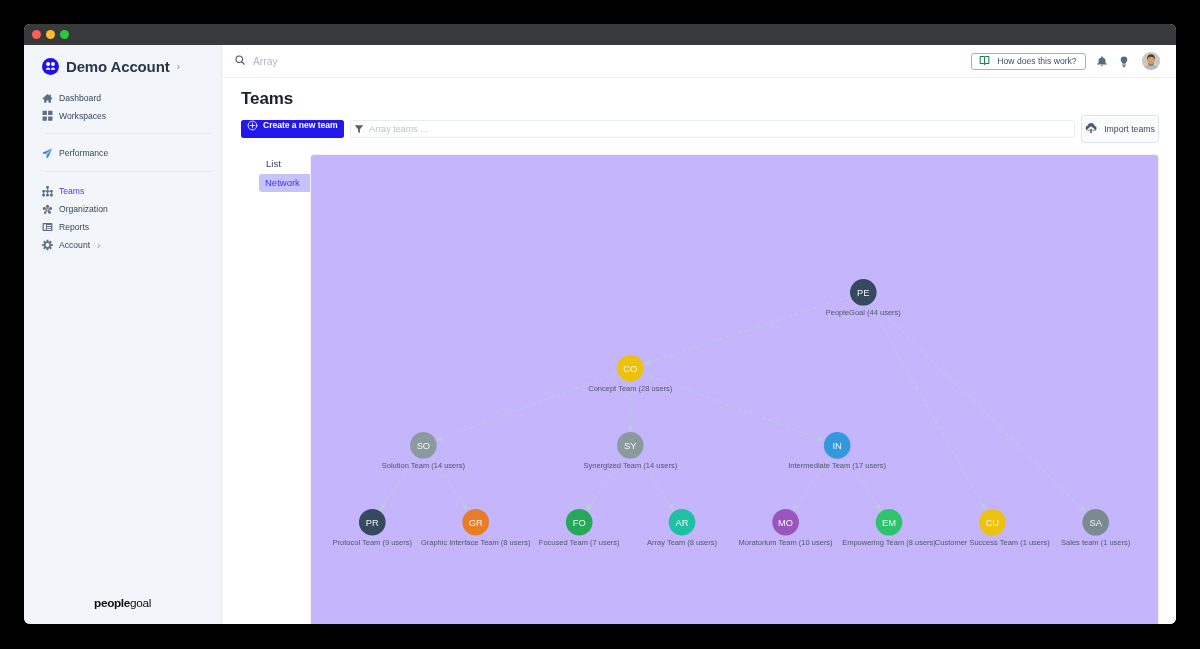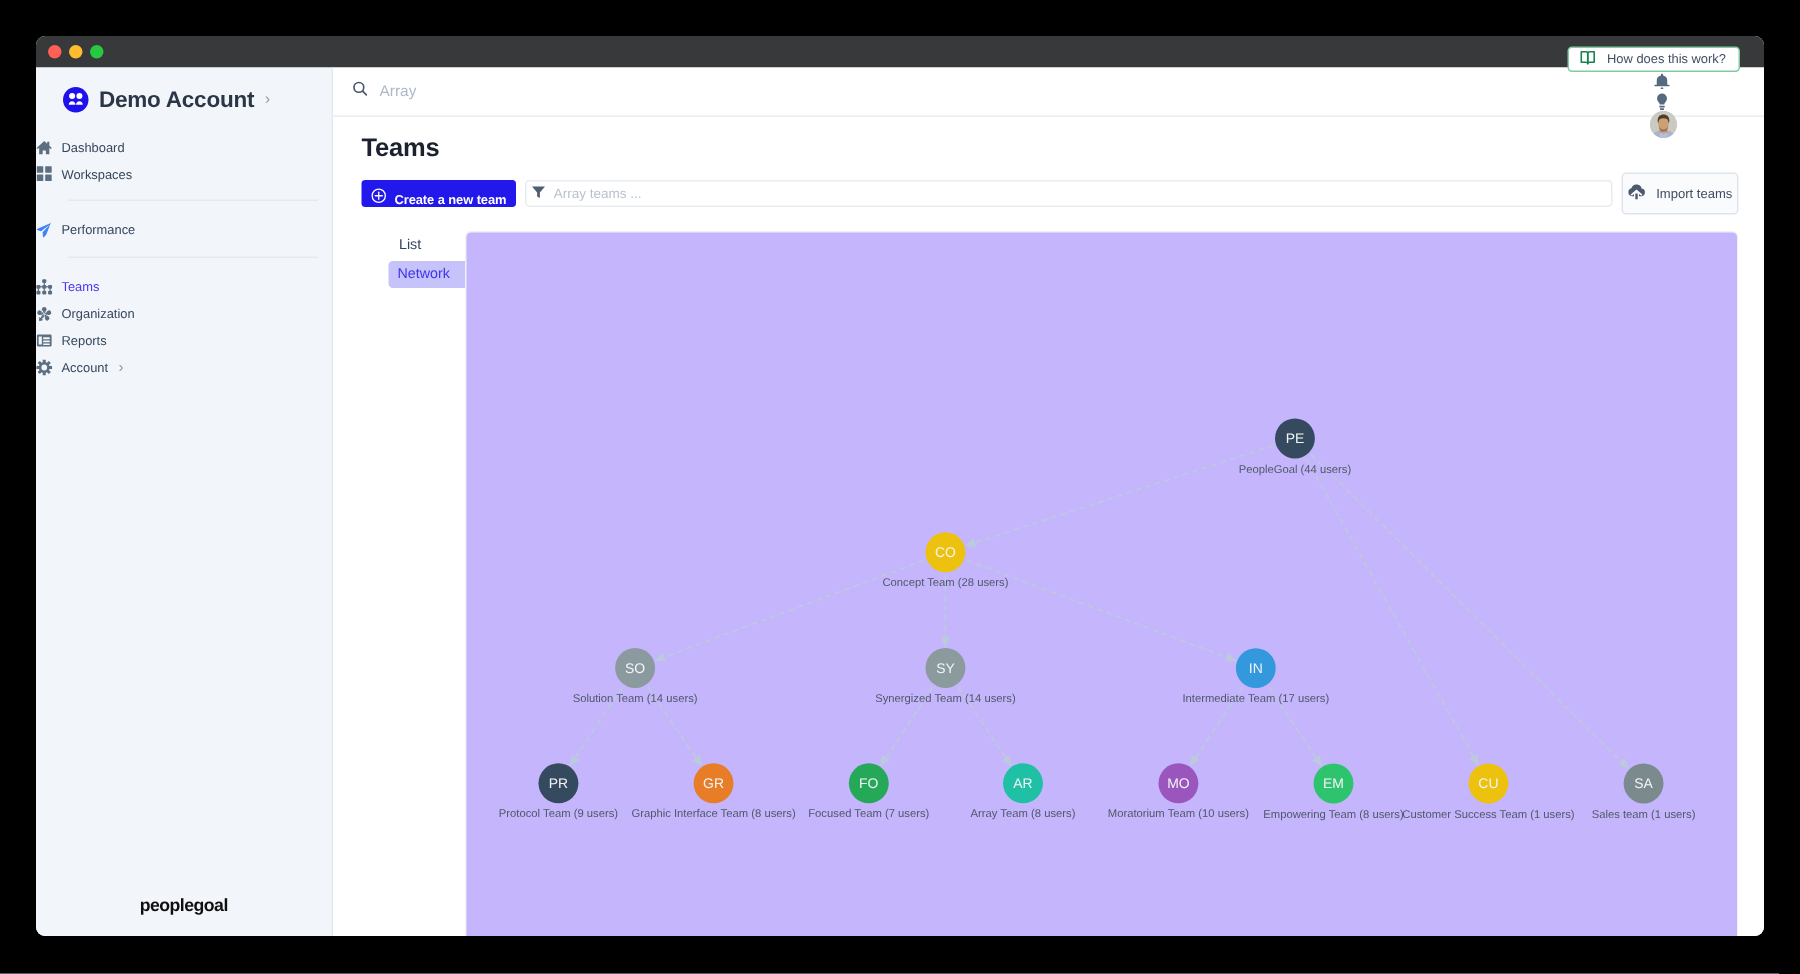--- a/index.html
+++ b/index.html
@@ -14,48 +14,48 @@
   .dot.green{background:#28c840;}
   .appbody{flex:1;display:flex;min-height:0;}
 
   
   .sidebar{width:197px;background:#f2f6fa;flex:0 0 197px;display:flex;flex-direction:column;
            border-right:1px solid #e3eaf1;position:relative;}
   .acct{display:flex;align-items:center;height:18px;margin:12px 0 0 18px;}
   .acct-avatar{width:17px;height:17px;border-radius:50%;background:#1f11ec;display:flex;align-items:center;justify-content:center;flex:0 0 17px;}
   .acct-name{font-size:15px;color:#2b3747;font-weight:700;margin-left:7px;letter-spacing:-.15px;}
   .acct-chev{margin-left:7px;color:#8e9aab;font-size:11px;line-height:1;font-weight:400;}
-  .navitem{display:flex;align-items:center;font-size:8.6px;color:#36465c;height:18px;}
+  .navitem{display:flex;align-items:center;padding-left:18px;font-size:8.6px;color:#36465c;height:18px;}
   .navitem .ico{width:11px;height:11px;flex:0 0 11px;display:flex;align-items:center;justify-content:center;color:#5c6e80;}
   .navitem .ico svg{display:block;}
   .navitem span[data-name="sidebar-item-label"]{margin-left:6px;}
   .navitem.active{color:#4a38f0;}
   .navitem.active .ico{color:#5c6e80;}
   .navitem .chev{margin-left:7px;color:#8d99ab;font-size:10px;font-weight:400;}
   .nav-sep{height:1px;background:#e4eaf0;margin:0 9px 0 21px;}
   .brand{position:absolute;bottom:14px;left:0;right:0;text-align:center;font-size:11.8px;color:#0f0f0f;letter-spacing:-.35px;}
   .brand b{font-weight:700;}
-  .brand span{font-weight:700;}
+  .brand span{font-weight:400;}
 
   
   .main{flex:1;background:#fff;display:flex;flex-direction:column;min-width:0;position:relative;}
   .topbar{height:32px;flex:0 0 32px;border-bottom:1px solid #e7eef4;display:flex;align-items:center;padding:0 16px 0 12px;}
   .tb-search{display:flex;align-items:center;gap:7px;flex:1;}
   .tb-search .ph{font-size:10.3px;color:#adb9c7;}
-  .tb-right{display:flex;align-items:center;flex-direction:column;}
+  .tb-right{display:flex;align-items:center;}
   .howbtn{display:flex;align-items:center;gap:7px;border:1px solid #83c9a2;border-radius:3px;
           padding:0 8px 0 7px;font-size:8.6px;color:#3f4f63;background:#fff;height:17px;width:115px;box-sizing:border-box;white-space:nowrap;justify-content:center;}
   .icobtn{width:12px;height:13px;display:flex;align-items:center;justify-content:center;color:#5d6b80;margin-left:10px;}
   .avatar{width:18px;height:18px;border-radius:50%;overflow:hidden;background:#cdbfb4;position:relative;margin-left:12px;}
 
   .content{flex:1;padding:0 17px 0 19px;min-height:0;display:flex;flex-direction:column;}
   .h1{font-size:17px;font-weight:700;color:#1b212e;margin:11px 0 0 0;letter-spacing:-.1px;}
   .toolrow{display:flex;align-items:center;gap:6.5px;margin-top:6px;}
   .btn-primary{background:#2318eb;color:#fff;border-radius:2.5px;font-size:8.6px;font-weight:700;
-               display:flex;align-items:flex-end;gap:5px;padding:0 6px;height:18px;letter-spacing:-.05px;}
+               display:flex;align-items:flex-start;gap:5px;padding:0 6px;height:18px;letter-spacing:-.05px;}
   .searchteams{flex:1;border:1px solid #e7ecf1;border-radius:3px;height:16px;display:flex;align-items:center;
                gap:5px;padding:0 3px 0 3px;}
   .searchteams .ph{font-size:9px;color:#b8c2ce;}
   .btn-import{border:1px solid #dfe5ec;border-radius:3px;height:28px;display:flex;align-items:center;gap:7px;
               padding:0 4px;font-size:8.7px;color:#3d4d62;background:#fafbfd;width:78px;box-sizing:border-box;justify-content:center;flex:0 0 78px;white-space:nowrap;}
 
   .lower{display:flex;gap:0;margin-top:11px;flex:1;min-height:0;}
   .tabs{width:69px;flex:0 0 69px;padding-top:0;margin-top:-1px;}
   .tab.active{padding:4px 7px 4px 6px;min-width:46px;margin-top:-3px;}
   .tab{font-size:9.5px;color:#33435c;padding:3px 7px;border-radius:3px;display:inline-block;line-height:10px;margin-left:18px;}

